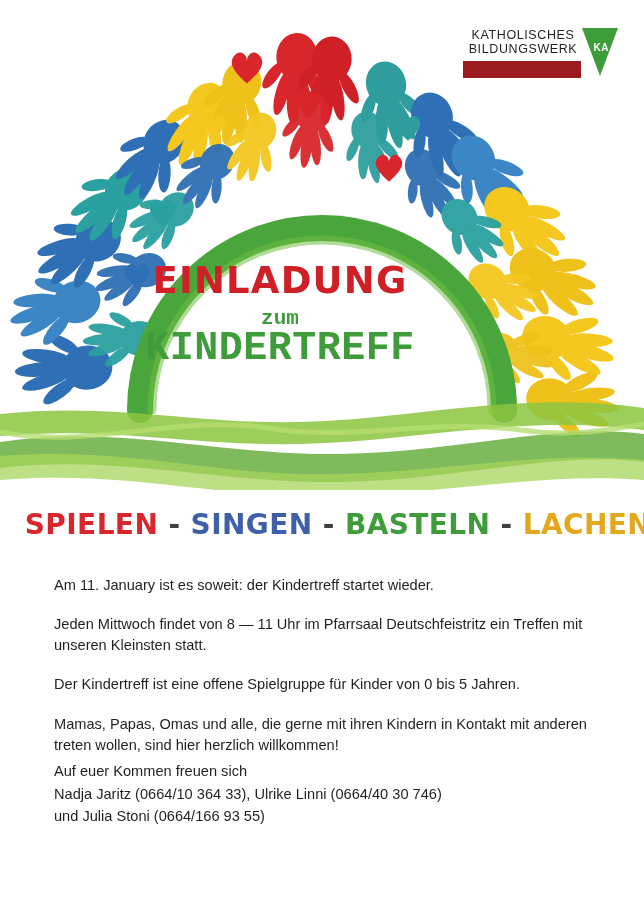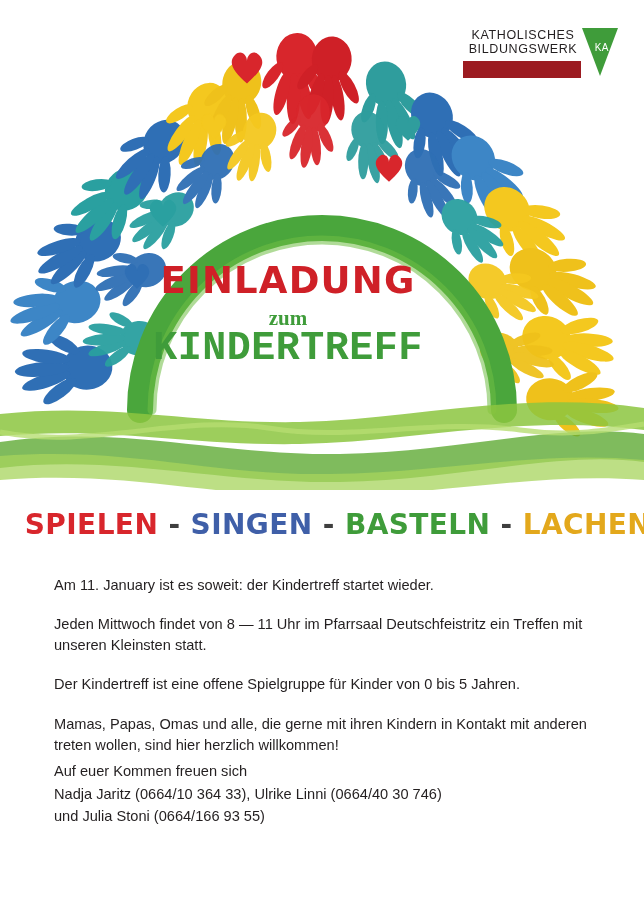--- a/index.html
+++ b/index.html
@@ -61,52 +61,52 @@
     top: 0px;
     width: 36px;
     height: 50px;
   }
   .logo-ka {
     position: absolute;
     right: 9px;
     top: 14px;
     color: #ffffff;
     font-size: 10px;
-    font-weight: 400;
+    font-weight: 700;
     letter-spacing: 0.5px;
   }
 
   
   .artwork {
     position: absolute;
     left: 0;
     top: 10px;
     width: 644px;
     height: 480px;
   }
   .artwork svg { display: block; }
 
   .arc-title {
     position: absolute;
-    left: 12px;
+    left: 4px;
     top: 262px;
     width: 552px;
     text-align: center;
     pointer-events: none;
   }
   .einladung {
     font-family: "DejaVu Sans", sans-serif;
     font-weight: 700;
     font-size: 37px;
     letter-spacing: 1.2px;
     color: #cf2027;
     line-height: 1;
   }
   .zum {
-    font-family: Liberation Serif, serif;
+    font-family: Liberation Mono, monospace;
     font-weight: 700;
     font-size: 21px;
     color: #3f9c3a;
     line-height: 1;
     margin-top: 9px;
   }
   .kindertreff {
     font-family: Liberation Mono, monospace;
     font-weight: 700;
     font-size: 40px;

